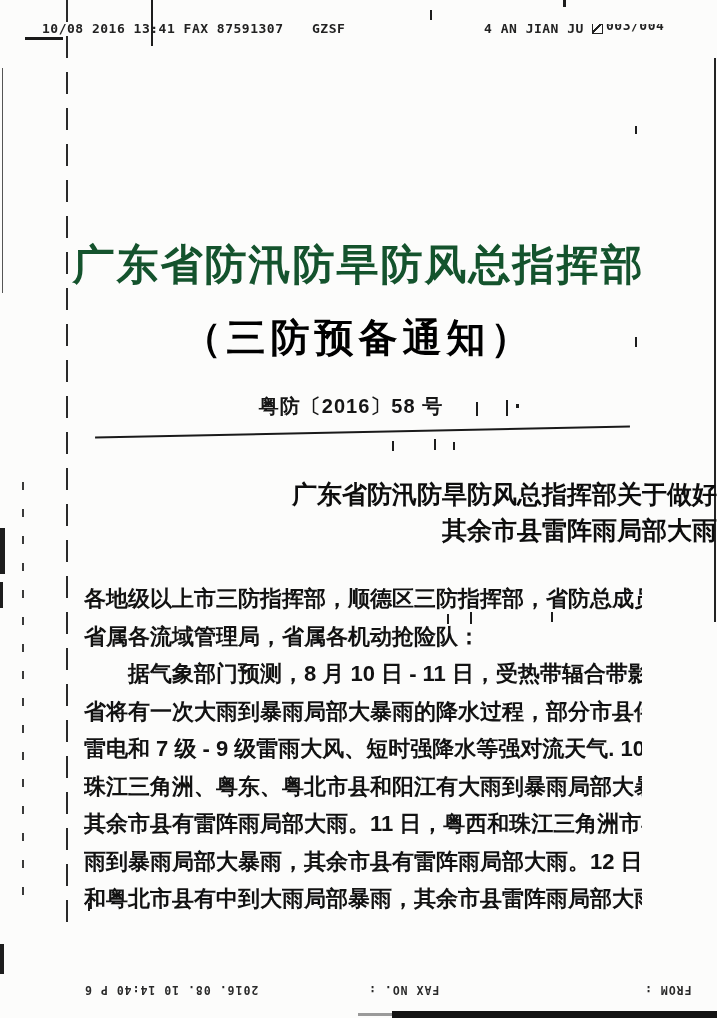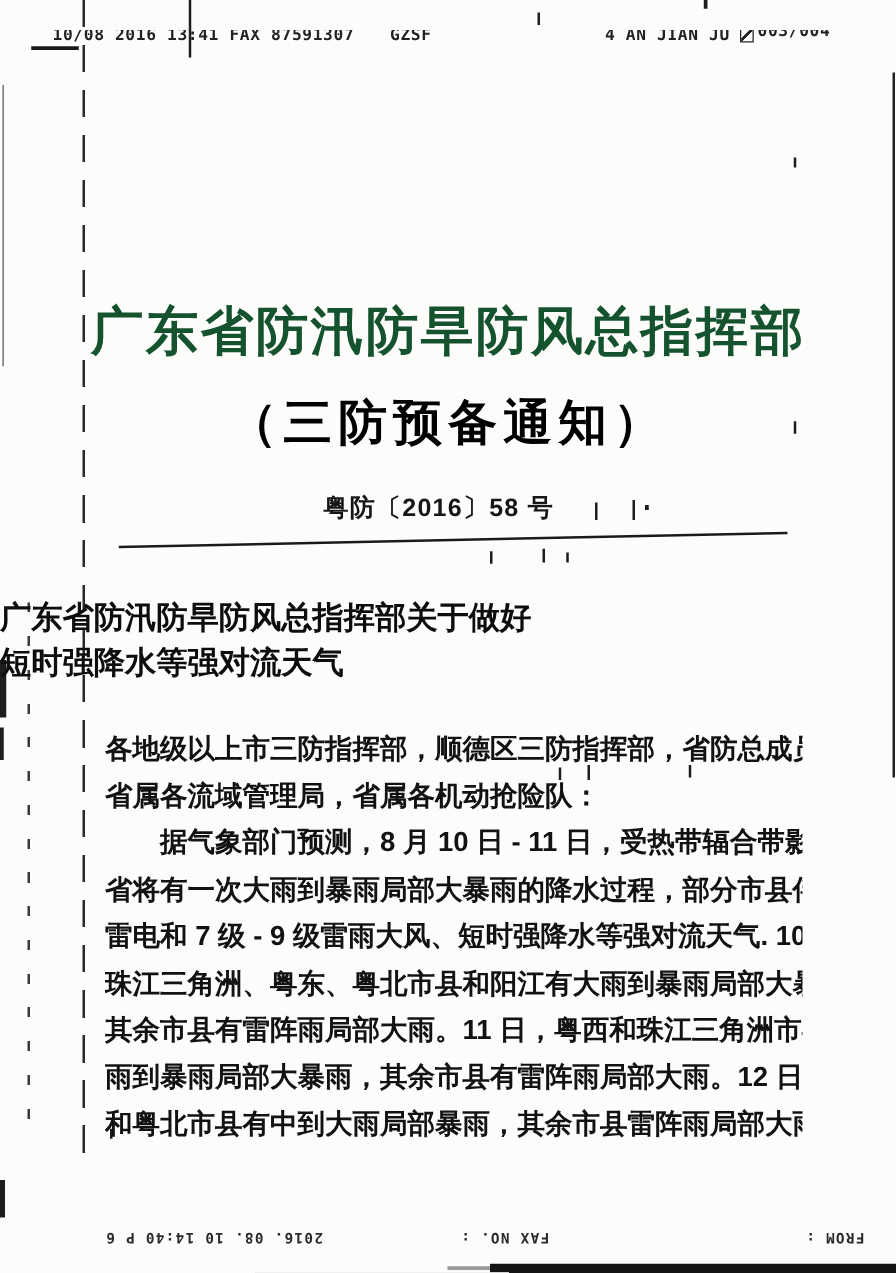--- a/index.html
+++ b/index.html
@@ -74,21 +74,21 @@
   .doc-number{
     position:absolute;top:393px;left:0;width:702px;
     text-align:center;font-size:20px;font-weight:700;letter-spacing:1px;
   }
   .rule{
     position:absolute;left:95px;top:431px;width:535px;height:2px;
     background:#1a1a1a;transform:rotate(-1.2deg);
   }
   .doc-heading{
     position:absolute;top:476px;left:0;width:717px;
-    text-align:left;font-size:25px;font-weight:700;line-height:36px;
+    text-align:right;font-size:25px;font-weight:700;line-height:36px;
     color:#0d0d0d;
   }
   .doc-body{
     position:absolute;top:580px;left:84px;width:558px;
     font-size:22px;font-weight:600;line-height:37.5px;color:#121212;
   }
   .line{
     text-align:justify;text-align-last:justify;
     height:37.5px;overflow:hidden;white-space:nowrap;
   }
@@ -142,21 +142,21 @@
   <div class="art t13"></div>
   <div class="art t14"></div>
 
   <div class="doc-title">广东省防汛防旱防风总指挥部</div>
   <div class="doc-subtitle">（三防预备通知）</div>
   <div class="doc-number">粤防〔2016〕58 号</div>
   <div class="rule"></div>
 
   <div class="doc-heading">
     <div>广东省防汛防旱防风总指挥部关于做好</div>
-    <div>短时强降水等强对流天气</div>
+    <div>其余市县雷阵雨局部大雨</div>
   </div>
 
   <div class="doc-body">
     <div class="line">各地级以上市三防指挥部，顺德区三防指挥部，省防总成员单位.</div>
     <div class="line no-stretch">省属各流域管理局，省属各机动抢险队：</div>
     <div class="line indent">据气象部门预测，8 月 10 日 - 11 日，受热带辐合带影响，我</div>
     <div class="line">省将有一次大雨到暴雨局部大暴雨的降水过程，部分市县伴有强</div>
     <div class="line">雷电和 7 级 - 9 级雷雨大风、短时强降水等强对流天气. 10 日，</div>
     <div class="line">珠江三角洲、粤东、粤北市县和阳江有大雨到暴雨局部大暴雨，</div>
     <div class="line">其余市县有雷阵雨局部大雨。11 日，粤西和珠江三角洲市县有大</div>

